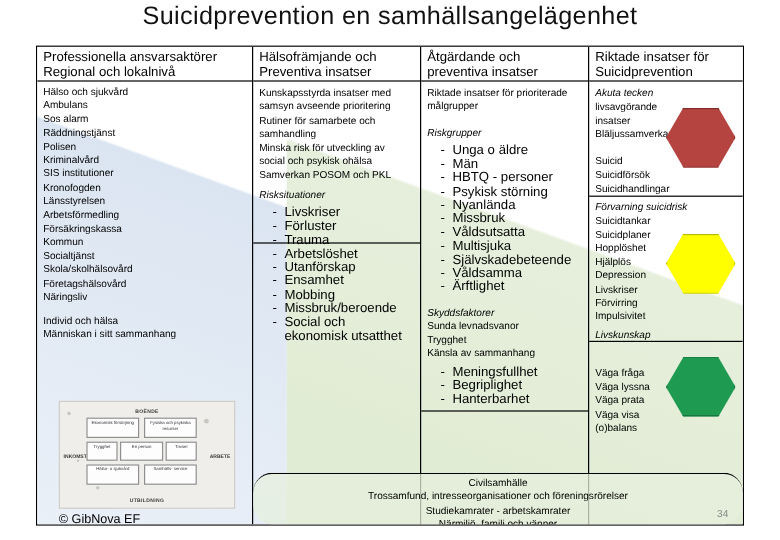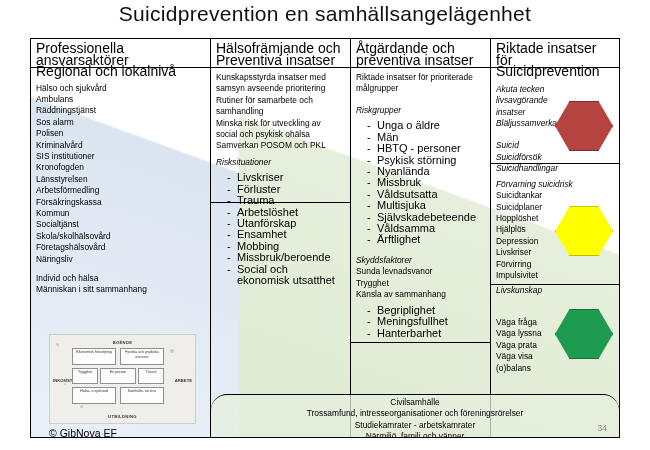--- a/index.html
+++ b/index.html
@@ -64,21 +64,21 @@
   .col-inner {
     position: relative;
     height: 100%;
   }
   #col1 { left: 0;    width: 180px; }
   #col2 { left: 180px; width: 140px; }
   #col3 { left: 320px; width: 140px; }
   #col4 { left: 460px; width: 128px; border-right: none; }
 
   .hdr {
-    font-size: 14px;
+    font-size: 11px;
     line-height: 11.5px;
     padding: 4px 5px 2px 5px;
   }
   .sect {
     padding: 0 5px;
     font-size: 8.4px;
     line-height: 11.4px;
   }
   .sect-title {
     font-style: italic;
@@ -216,22 +216,22 @@
     <div class="col" id="col1">
       <div class="col-inner">
         <div class="hdr">
           <div class="line">Professionella ansvarsaktörer</div>
           <div class="line">Regional och lokalnivå</div>
         </div>
         <div class="hsep" style="top:28px;"></div>
         <div class="sect" style="padding-top:3px;">
           <div class="line">Hälso och sjukvård</div>
           <div class="line">Ambulans</div>
+          <div class="line">Sos alarm</div>
           <div class="line">Räddningstjänst</div>
-          <div class="line">Sos alarm</div>
           <div class="line">Polisen</div>
           <div class="line">Kriminalvård</div>
           <div class="line">SIS institutioner</div>
           <div class="line">Kronofogden</div>
           <div class="line">Länsstyrelsen</div>
           <div class="line">Arbetsförmedling</div>
           <div class="line">Försäkringskassa</div>
           <div class="line">Kommun</div>
           <div class="line">Socialtjänst</div>
           <div class="line">Skola/skolhälsovård</div>
@@ -330,38 +330,38 @@
           <li>Ärftlighet</li>
         </ul>
         <div class="hsep" style="top:303px;"></div>
         <div class="sect-title" style="padding-top:5px;">Skyddsfaktorer</div>
         <div class="sect">
           <div class="line">Sunda levnadsvanor</div>
           <div class="line">Trygghet</div>
           <div class="line">Känsla av sammanhang</div>
         </div>
         <ul class="list">
+          <li>Meningsfullhet</li>
           <li>Begriplighet</li>
-          <li>Meningsfullhet</li>
           <li>Hanterbarhet</li>
         </ul>
       </div>
     </div>
 
     <div class="col" id="col4">
       <div class="col-inner">
         <div class="hdr">
           <div class="line">Riktade insatser för</div>
           <div class="line">Suicidprevention</div>
         </div>
         <div class="hsep" style="top:28px;"></div>
 
         <div class="sect-title" style="padding-top:4px;">Akuta tecken</div>
         <div style="position:relative;">
-          <div class="sect" style="width:66px;font-style:italic;">
+          <div class="sect" style="width:66px;">
             <div class="line">livsavgörande insatser</div>
             <div class="line">Bläljussamverkan</div>
             <div class="line" style="height:11px;">&nbsp;</div>
             <div class="line">Suicid</div>
             <div class="line">Suicidförsök</div>
             <div class="line">Suicidhandlingar</div>
           </div>
           <div class="hexwrap" style="position:absolute; right:6px; top:4px;">
             <div class="hex hex-red"></div>
           </div>

